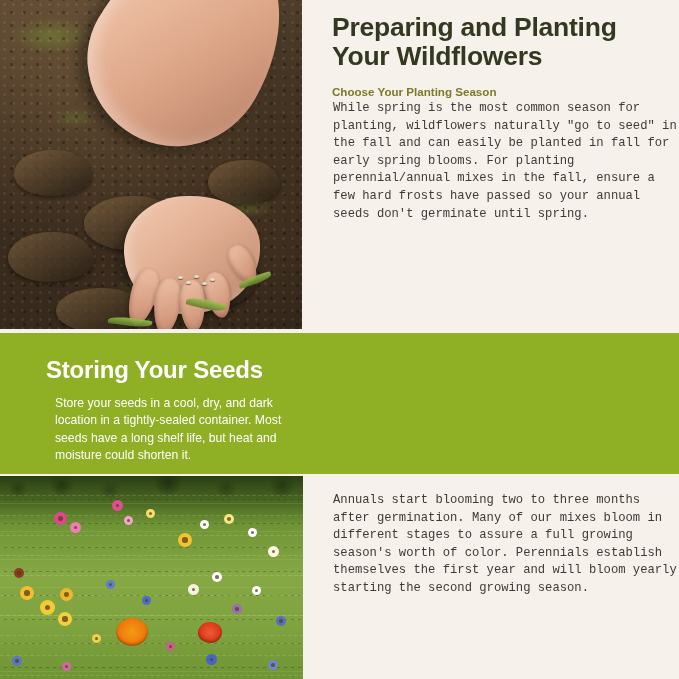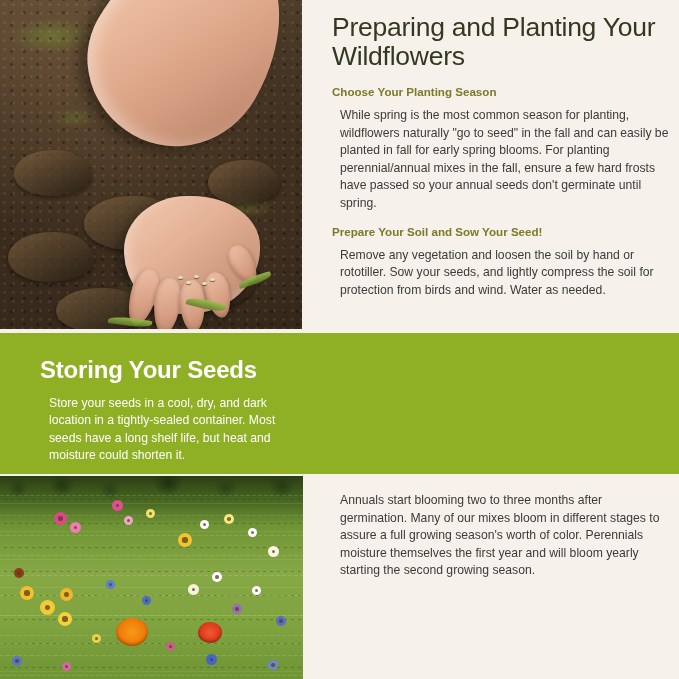--- a/index.html
+++ b/index.html
@@ -139,48 +139,49 @@
   
   .panel { position: absolute; }
 
   #prep-panel { left: 332px; top: 0; width: 347px; padding-top: 13px; }
 
   h1.section-title {
     margin: 0;
     color: #333821;
     font-size: 26.5px;
     line-height: 29px;
-    font-weight: 400;
+    font-weight: 700;
     letter-spacing: -0.25px;
   }
   h3.sub-title {
     margin: 0 0 1px 0;
     color: #7b7a28;
     font-size: 11.6px;
     line-height: 15px;
     font-weight: 700;
     letter-spacing: 0;
   }
   p.body-copy {
-    margin: 8px;
+    margin: 1px;
     color: #3b3b37;
     font-size: 12.2px;
     line-height: 17.6px;
     font-weight: 400;
+    font-family: Liberation Mono, monospace;
   }
   .block { margin-top: 11px; }
   #prep-panel .block:first-of-type { margin-top: 13px; }
 
   
   #storing-band {
     position: absolute;
     left: 0; top: 333px; width: 679px; height: 141px;
     background: #8FAF24;
   }
-  #storing-text { position: absolute; left: 40px; top: 24px; width: 268px; }
+  #storing-text { position: absolute; left: 46px; top: 24px; width: 268px; }
   h2.band-title {
     margin: 0 0 12px 0;
     color: #ffffff;
     font-size: 24px;
     line-height: 26px;
     font-weight: 700;
     letter-spacing: -0.2px;
   }
   p.band-copy {
     margin: 9px;
@@ -239,24 +240,20 @@
 
   <div class="panel" id="prep-panel">
     <h1 class="section-title">Preparing and Planting Your Wildflowers</h1>
 
     <div class="block">
       <h3 class="sub-title">Choose Your Planting Season</h3>
       <p class="body-copy">While spring is the most common season for planting, wildflowers naturally "go to seed" in the fall and can easily be planted in fall for early spring blooms. For planting perennial/annual mixes in the fall, ensure a few hard frosts have passed so your annual seeds don't germinate until spring.</p>
     </div>
 
 
-    <div class="block">
-      <h3 class="sub-title">Prepare Your Soil and Sow Your Seed!</h3>
-      <p class="body-copy">Remove any vegetation and loosen the soil by hand or rototiller. Sow your seeds, and lightly compress the soil for protection from birds and wind. Water as needed.</p>
-    </div>
   </div>
 
   <div id="storing-band">
 
     <div id="storing-text">
       <h2 class="band-title">Storing Your Seeds</h2>
       <p class="band-copy">Store your seeds in a cool, dry, and dark location in a tightly-sealed container. Most seeds have a long shelf life, but heat and moisture could shorten it.</p>
     </div>
 
     <div class="photo" id="jars-photo">
@@ -310,17 +307,17 @@
     <div class="bloom" style="left:92px;  top:158px; width:9px;  height:9px;  background:#f0cf4a;"></div>
     <div class="bloom" style="left:166px; top:166px; width:9px;  height:9px;  background:#c9608f;"></div>
     <div class="bloom" style="left:268px; top:184px; width:10px; height:10px; background:#6d86d2;"></div>
 
     <div class="bloom-poppy" style="left:116px; top:142px; width:32px; height:28px; background:radial-gradient(circle at 50% 50%, #f59a15 0%, #f07d0b 55%, #d96805 100%);"></div>
     <div class="bloom-poppy" style="left:198px; top:146px; width:24px; height:21px; background:radial-gradient(circle at 50% 50%, #ee5b33 0%, #df3a1c 60%, #bb2a13 100%);"></div>
   </div>
 
   <div class="panel" id="expect-panel">
     <div class="block">
-      <p class="body-copy">Annuals start blooming two to three months after germination. Many of our mixes bloom in different stages to assure a full growing season's worth of color. Perennials moisture themselves the first year and will bloom yearly starting the second growing season.</p>
+      <p class="body-copy">Annuals start blooming two to three months after germination. Many of our mixes bloom in different stages to assure a full growing season's worth of color. Perennials establish themselves the first year and will bloom yearly starting the second growing season.</p>
     </div>
   </div>
 
 </div>
 
 </body></html>

